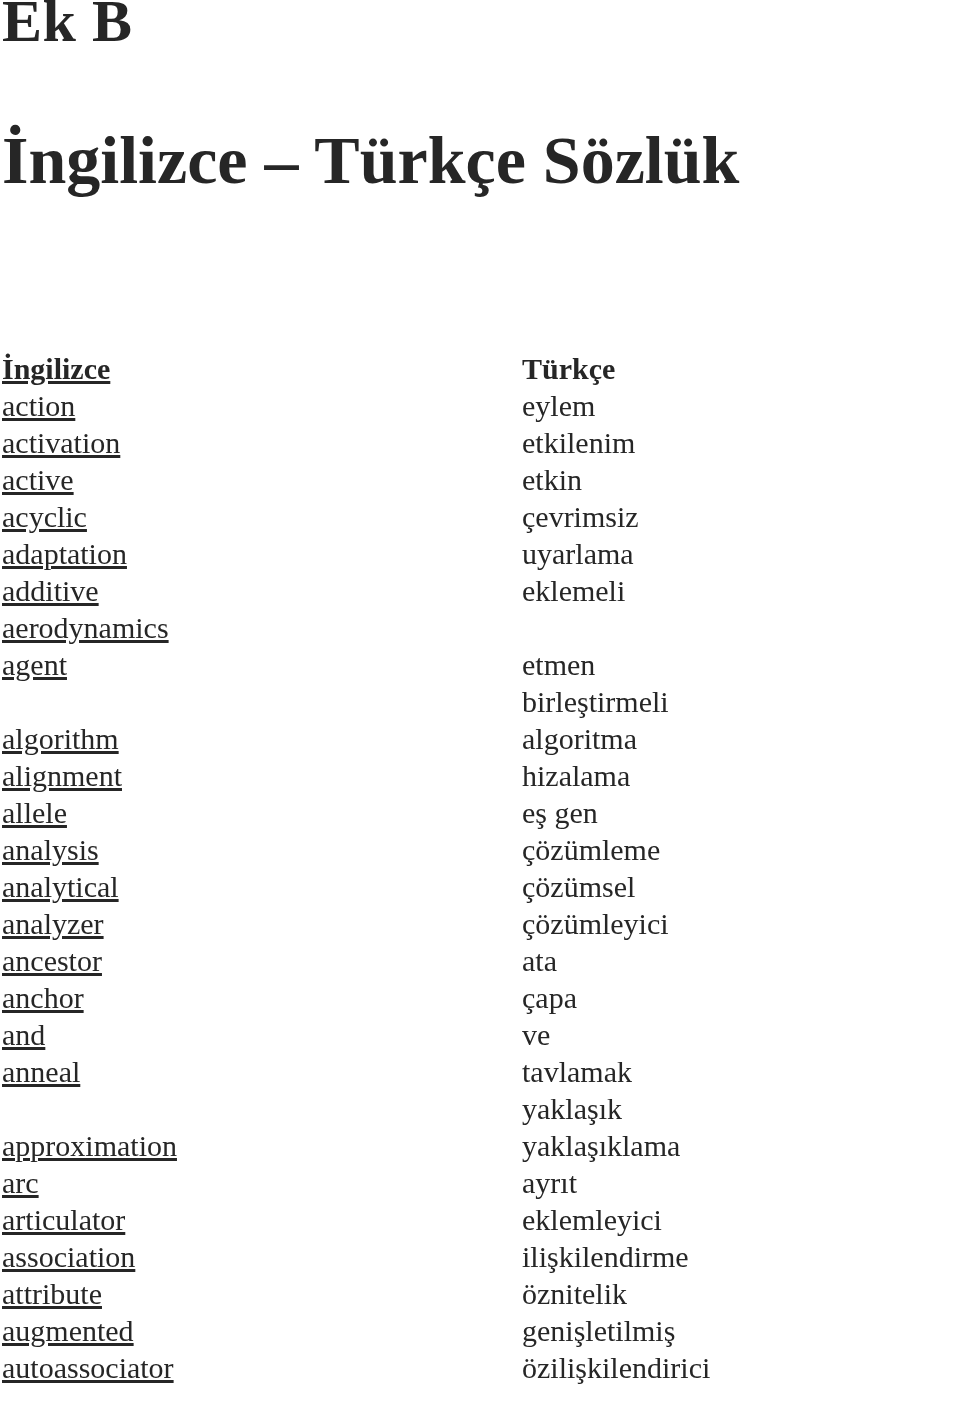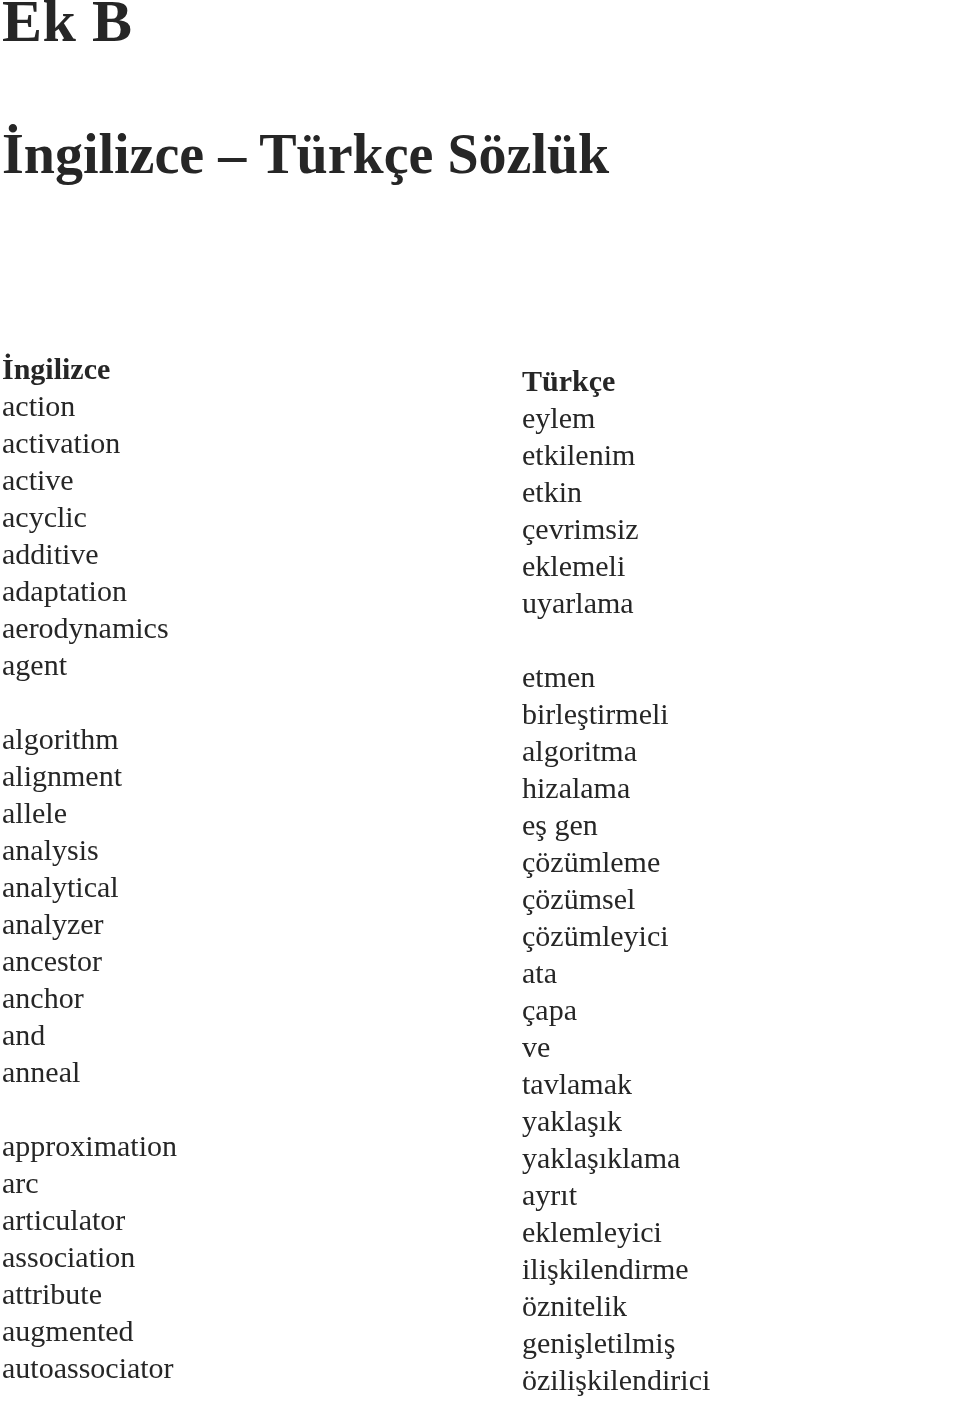--- a/index.html
+++ b/index.html
@@ -35,21 +35,21 @@
     letter-spacing: 0.5px;
     line-height: 1.0;
     white-space: nowrap;
   }
 
   
   .doc-title {
     position: absolute;
     left: 2px;
     top: 126px;
-    font-size: 56px;
+    font-size: 68px;
     font-weight: bold;
     line-height: 1.0;
     white-space: nowrap;
     letter-spacing: 0px;
   }
 
   
   .glossary {
     position: absolute;
     left: 0px;
@@ -63,26 +63,27 @@
     line-height: 37px;
     white-space: nowrap;
   }
 
   .gl-col-en {
     position: absolute;
     left: 2px;
     top: 0;
     font-size: 30px;
     line-height: 37px;
+    text-decoration: underline;
   }
 
   .gl-col-tr {
     position: absolute;
     left: 522px;
-    top: 12px;
+    top: 0;
     font-size: 30px;
     line-height: 37px;
   }
 
   .gl-row.header .gl-col-en,
   .gl-row.header .gl-col-tr {
     font-weight: bold;
   }
 </style>
 </head>
@@ -112,28 +113,28 @@
         </div>
         <div class="gl-row">
           <span class="gl-col-en">active</span>
           <span class="gl-col-tr">etkin</span>
         </div>
         <div class="gl-row">
           <span class="gl-col-en">acyclic</span>
           <span class="gl-col-tr">çevrimsiz</span>
         </div>
         <div class="gl-row">
+          <span class="gl-col-en">adaptation</span>
+          <span class="gl-col-tr">uyarlama</span>
+        </div>
+        <div class="gl-row">
           <span class="gl-col-en">additive</span>
           <span class="gl-col-tr">eklemeli</span>
         </div>
         <div class="gl-row">
-          <span class="gl-col-en">adaptation</span>
-          <span class="gl-col-tr">uyarlama</span>
-        </div>
-        <div class="gl-row">
           <span class="gl-col-en">aerodynamics</span>
         </div>
         <div class="gl-row">
           <span class="gl-col-en">agent</span>
           <span class="gl-col-tr">etmen</span>
         </div>
         <div class="gl-row">
           <span class="gl-col-tr">birleştirmeli</span>
         </div>
         <div class="gl-row">

